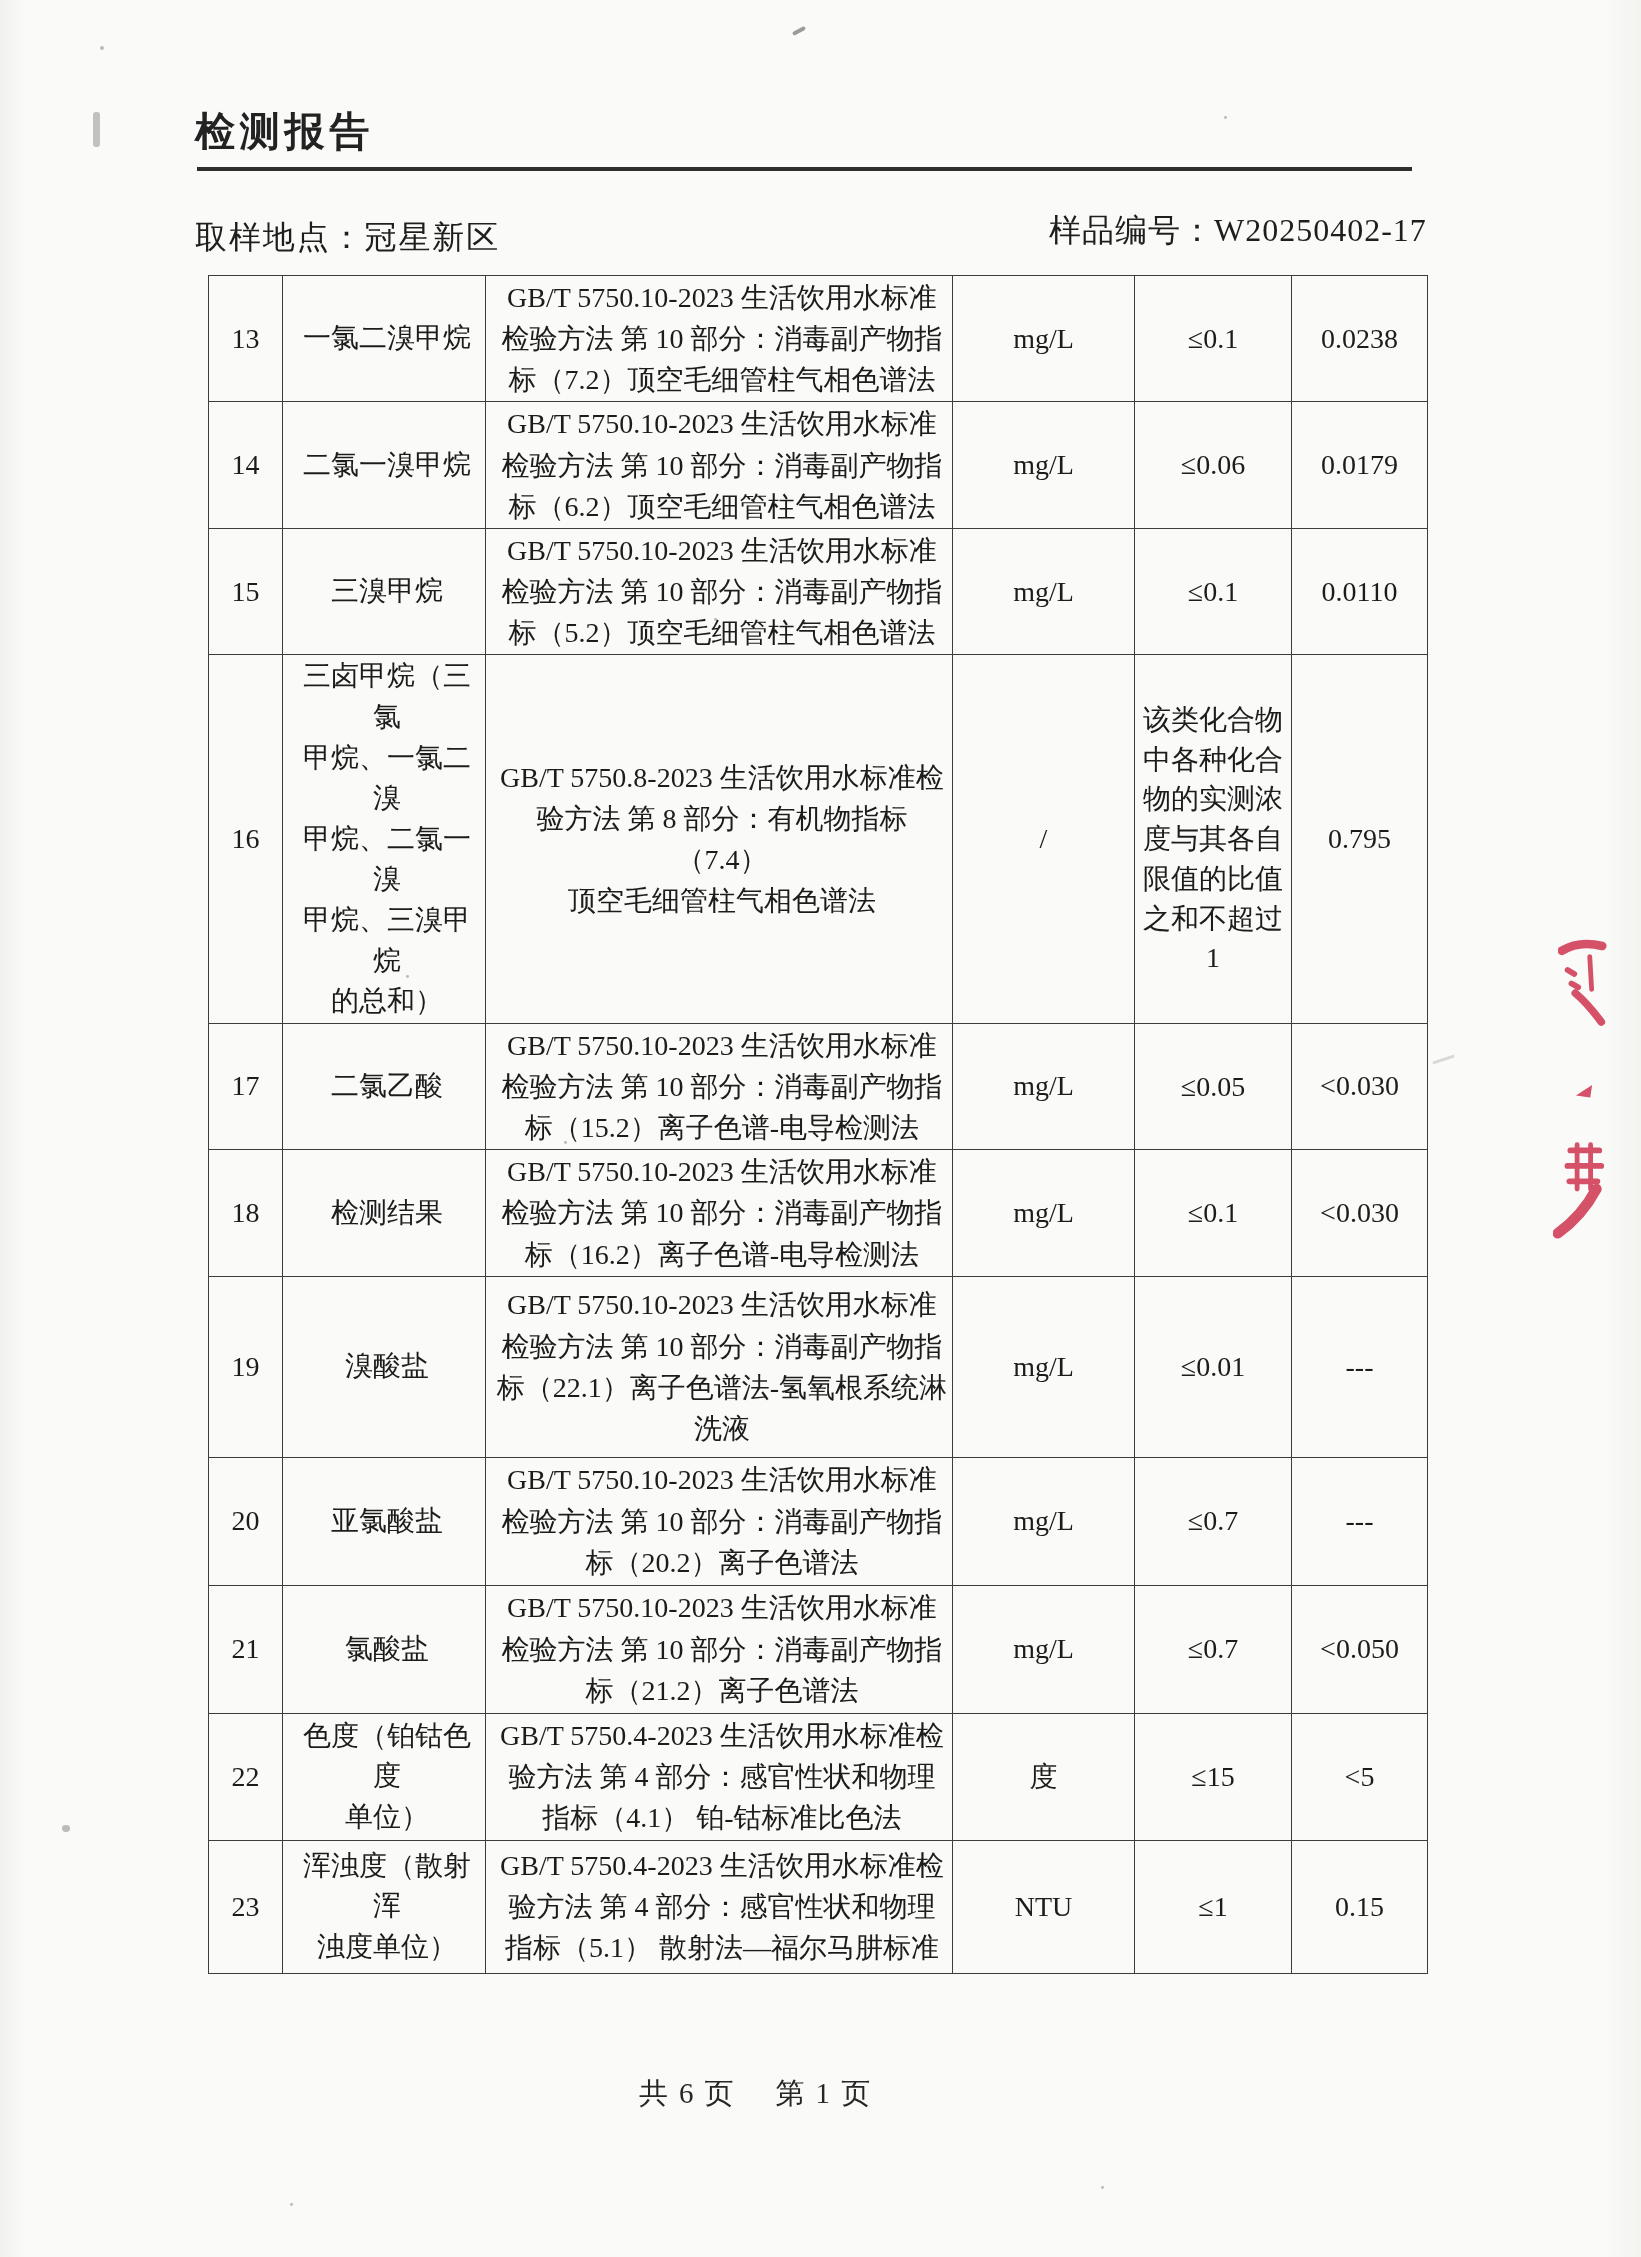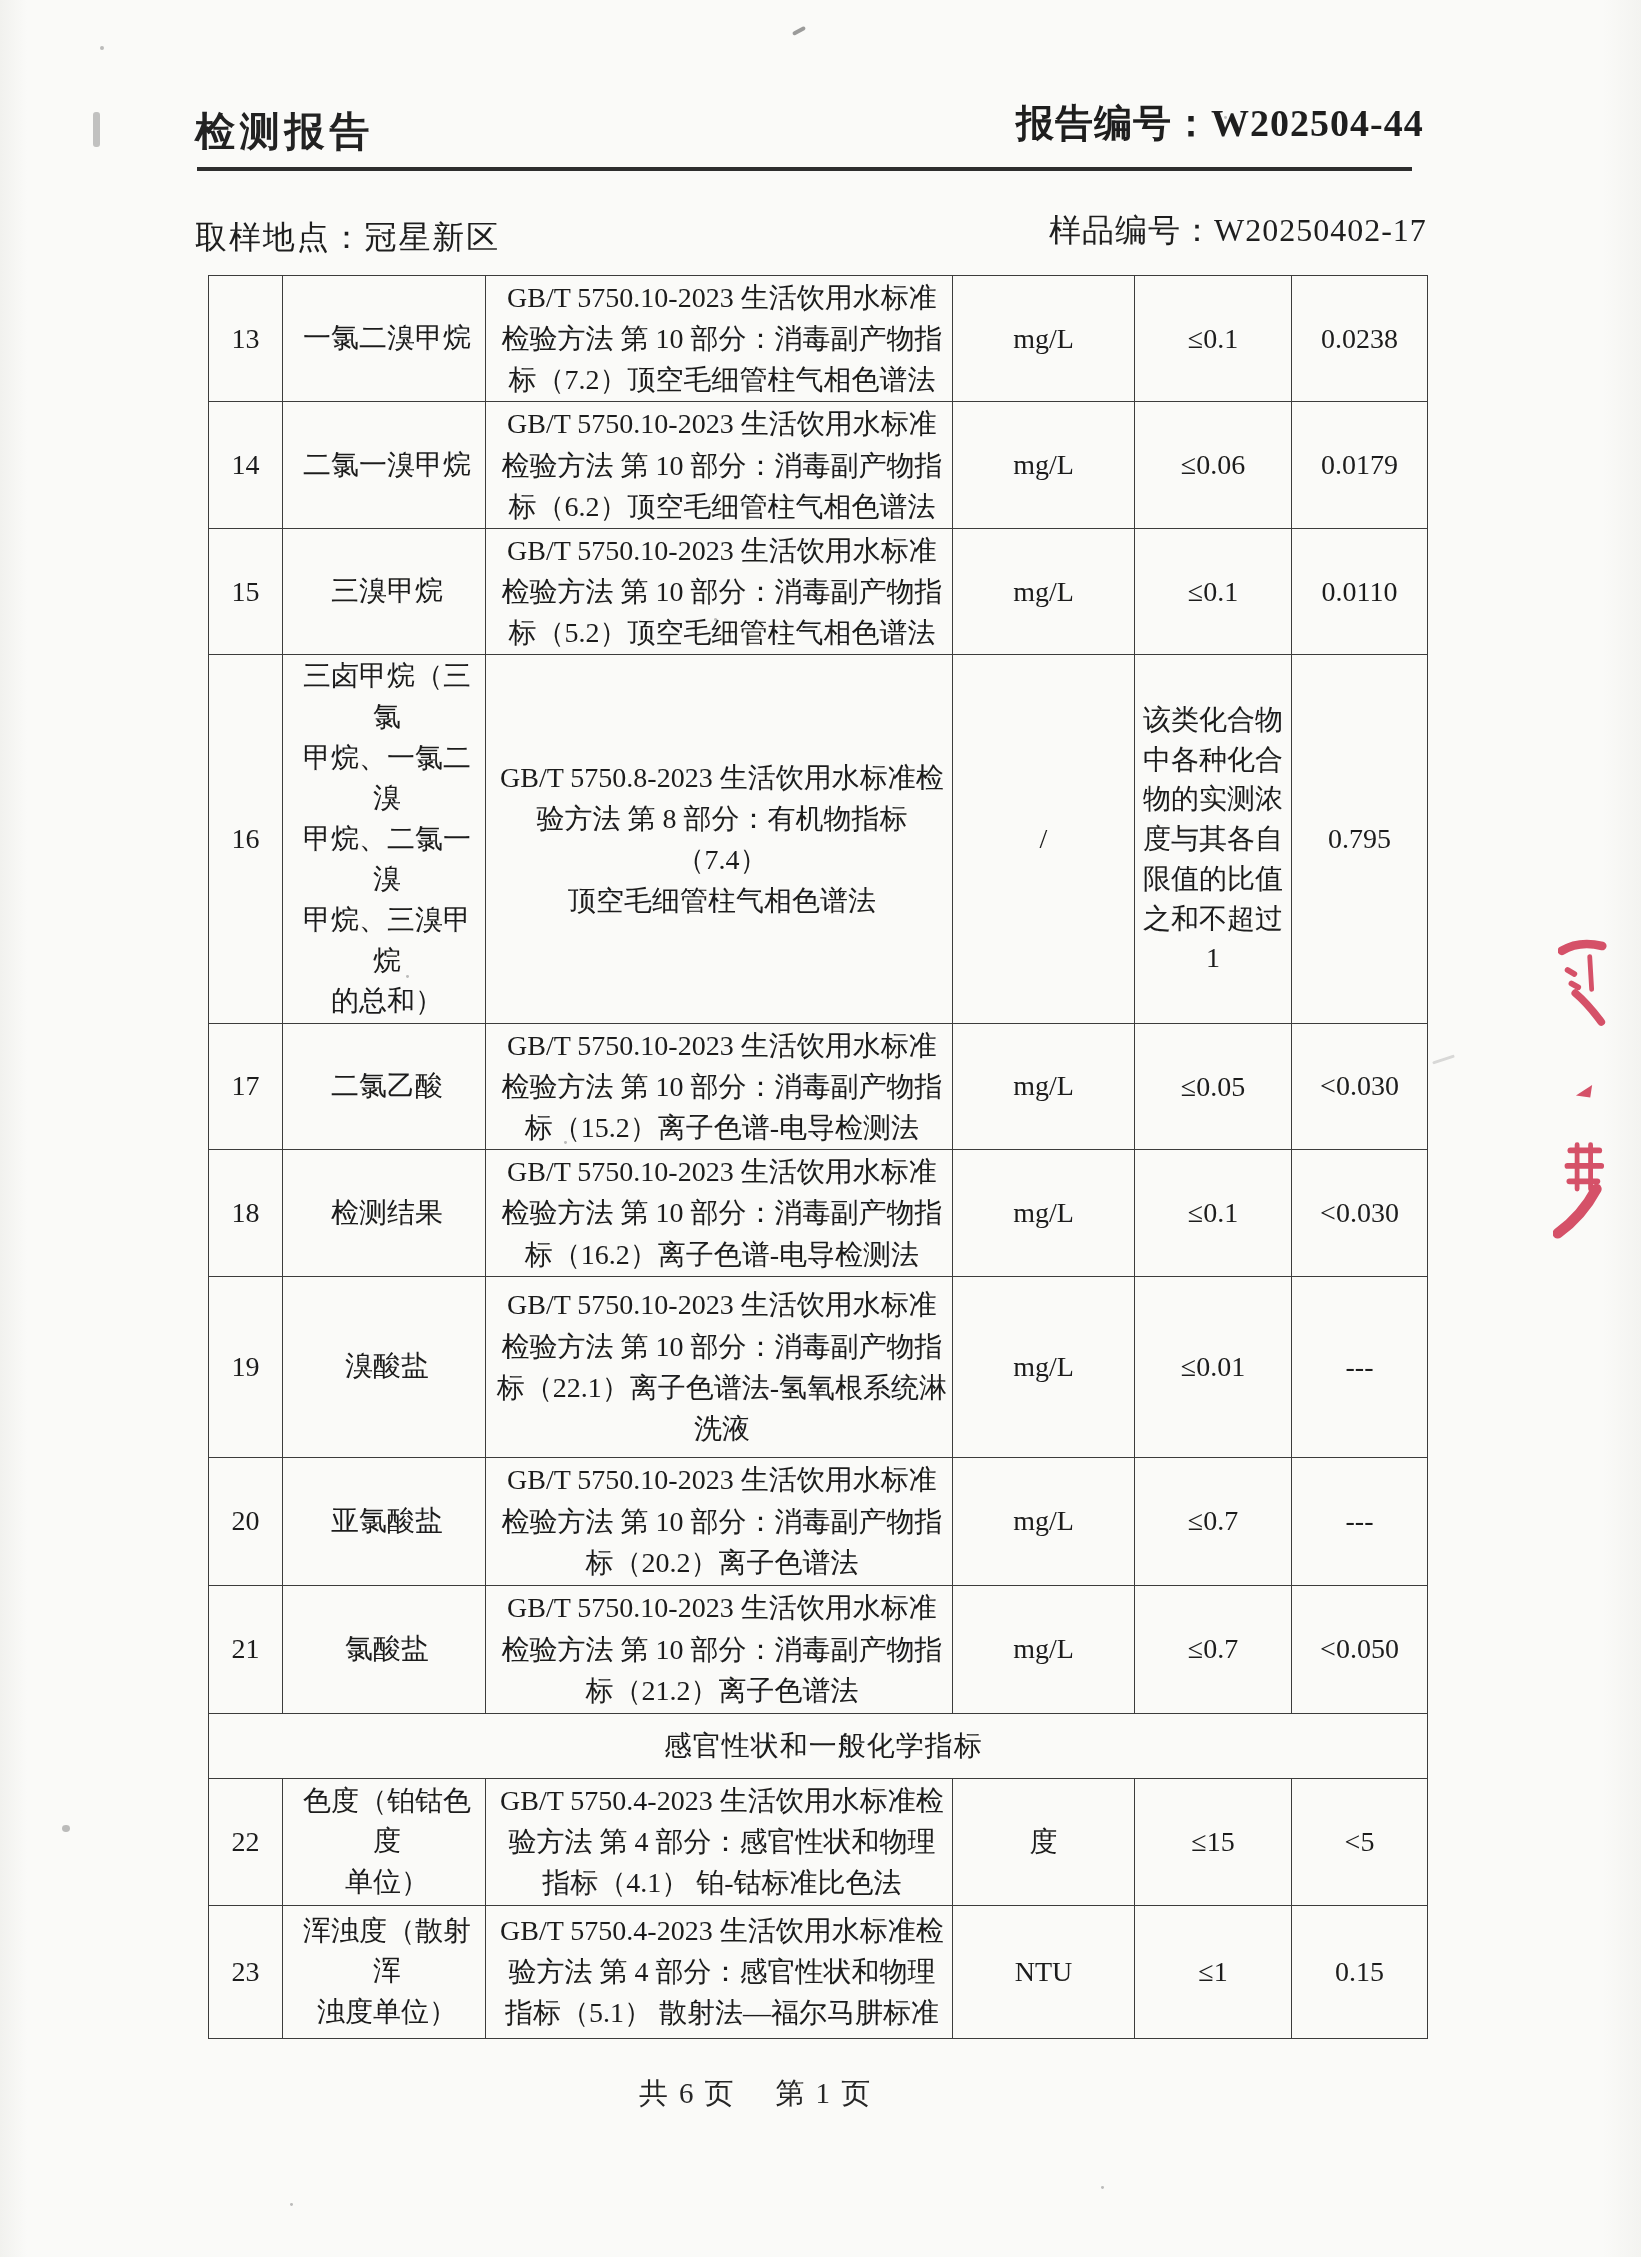--- a/index.html
+++ b/index.html
@@ -73,21 +73,20 @@
   .stamp{position:absolute;opacity:.88;}
   .stamp path{stroke:#d03a55;fill:none;stroke-linecap:round;}
   .stamp .fill{fill:#d03a55;stroke:none;}
 </style>
 </head>
 <body>
 
 <div class="page">
 
   <div class="title">检测报告</div>
-  <div class="report-no">报告编号：W202504-44</div>
   <div class="rule"></div>
   <div class="sampling">取样地点：冠星新区</div>
   <div class="sample-no">样品编号：W20250402-17</div>
 
   <table class="report">
     <colgroup>
       <col style="width:74px">
         <col style="width:203px">
         <col style="width:467px">
       <col style="width:182px">
@@ -189,23 +188,20 @@
     <tr style="height:128px">
       <td>21</td>
       <td class="c-item">氯酸盐</td>
       <td class="c-basis">GB/T 5750.10-2023 生活饮用水标准
 检验方法 第 10 部分：消毒副产物指
 标（21.2）离子色谱法</td>
       <td>mg/L</td>
       <td class="c-limit">≤0.7</td>
       <td>&lt;0.050</td>
     </tr>
-    <tr style="height:65px">
-      <td class="section" colspan="6">感官性状和一般化学指标</td>
-    </tr>
     <tr style="height:127px">
       <td>22</td>
       <td class="c-item">色度（铂钴色度
 单位）</td>
       <td class="c-basis">GB/T 5750.4-2023 生活饮用水标准检
 验方法 第 4 部分：感官性状和物理
 指标（4.1） 铂-钴标准比色法</td>
       <td>度</td>
       <td class="c-limit">≤15</td>
       <td>&lt;5</td>

